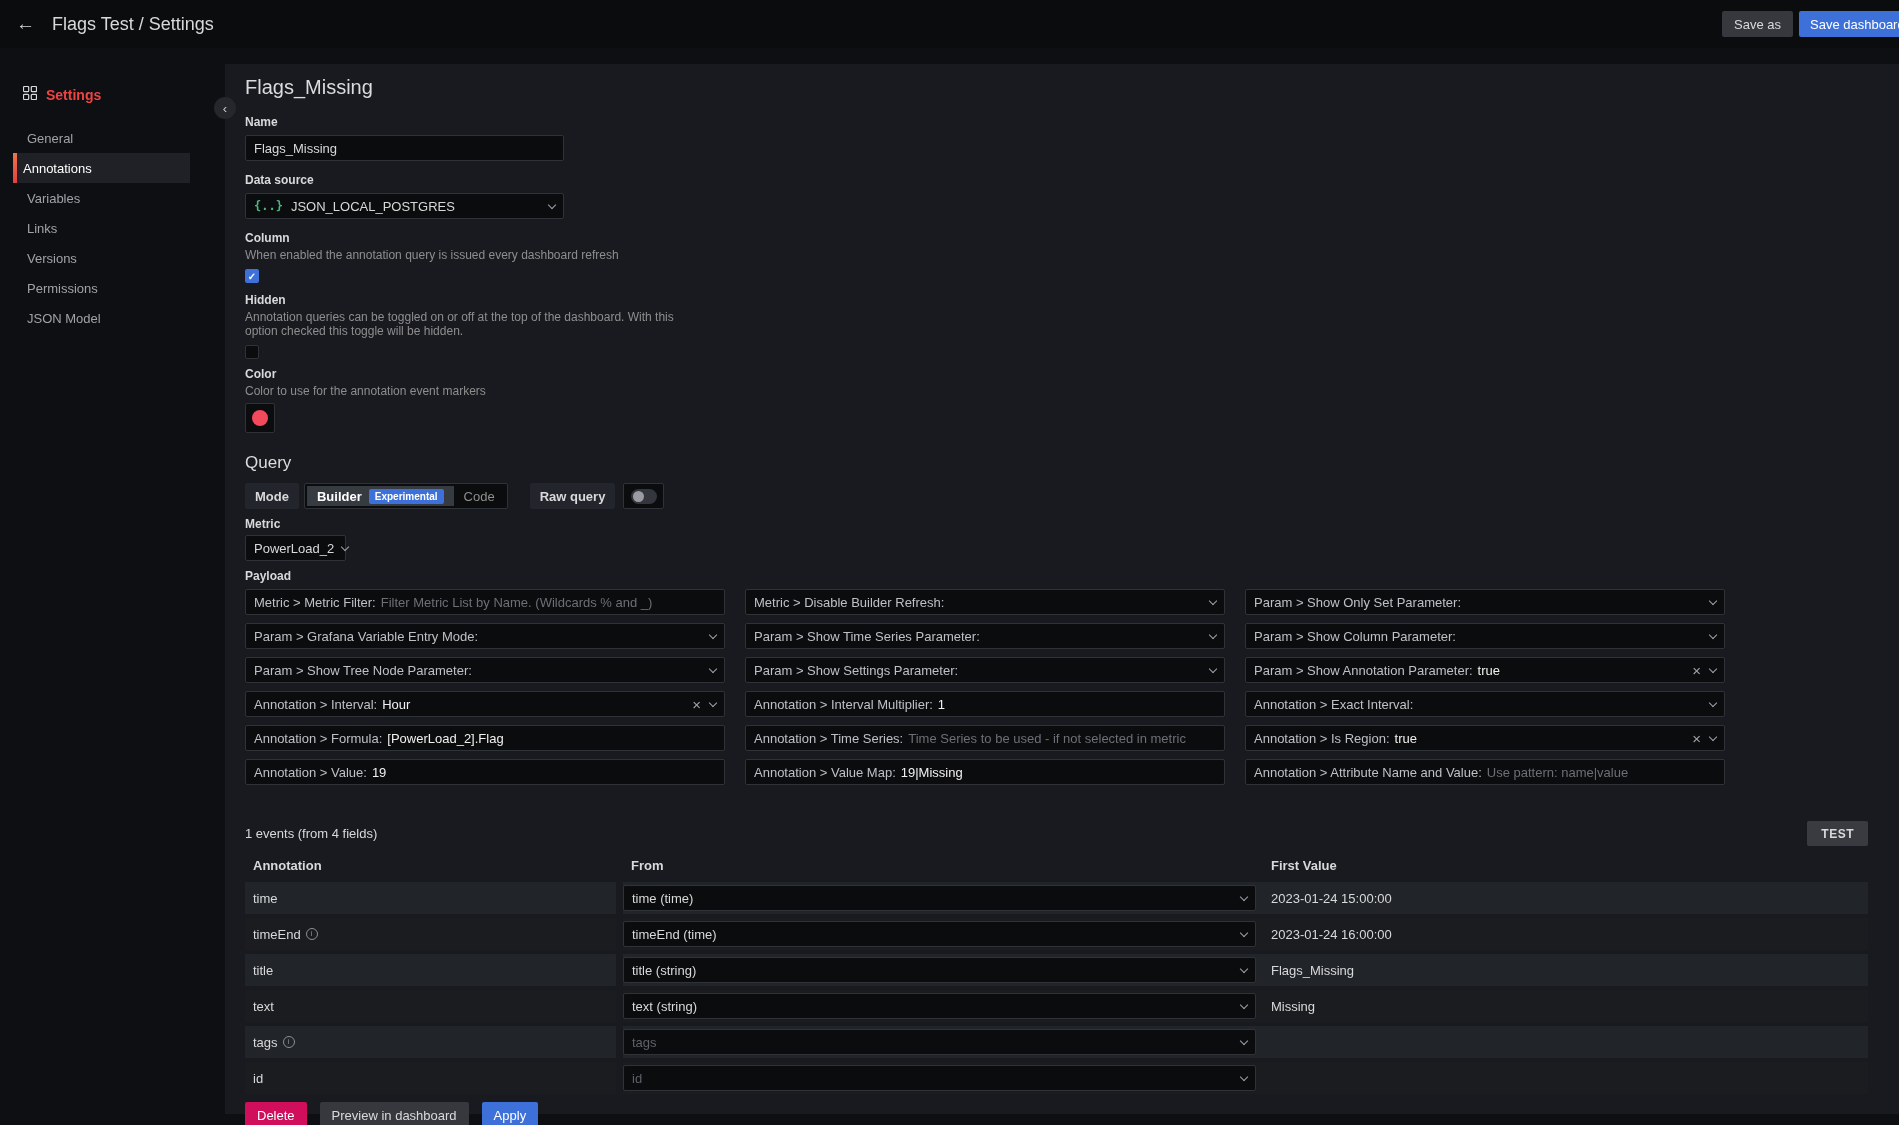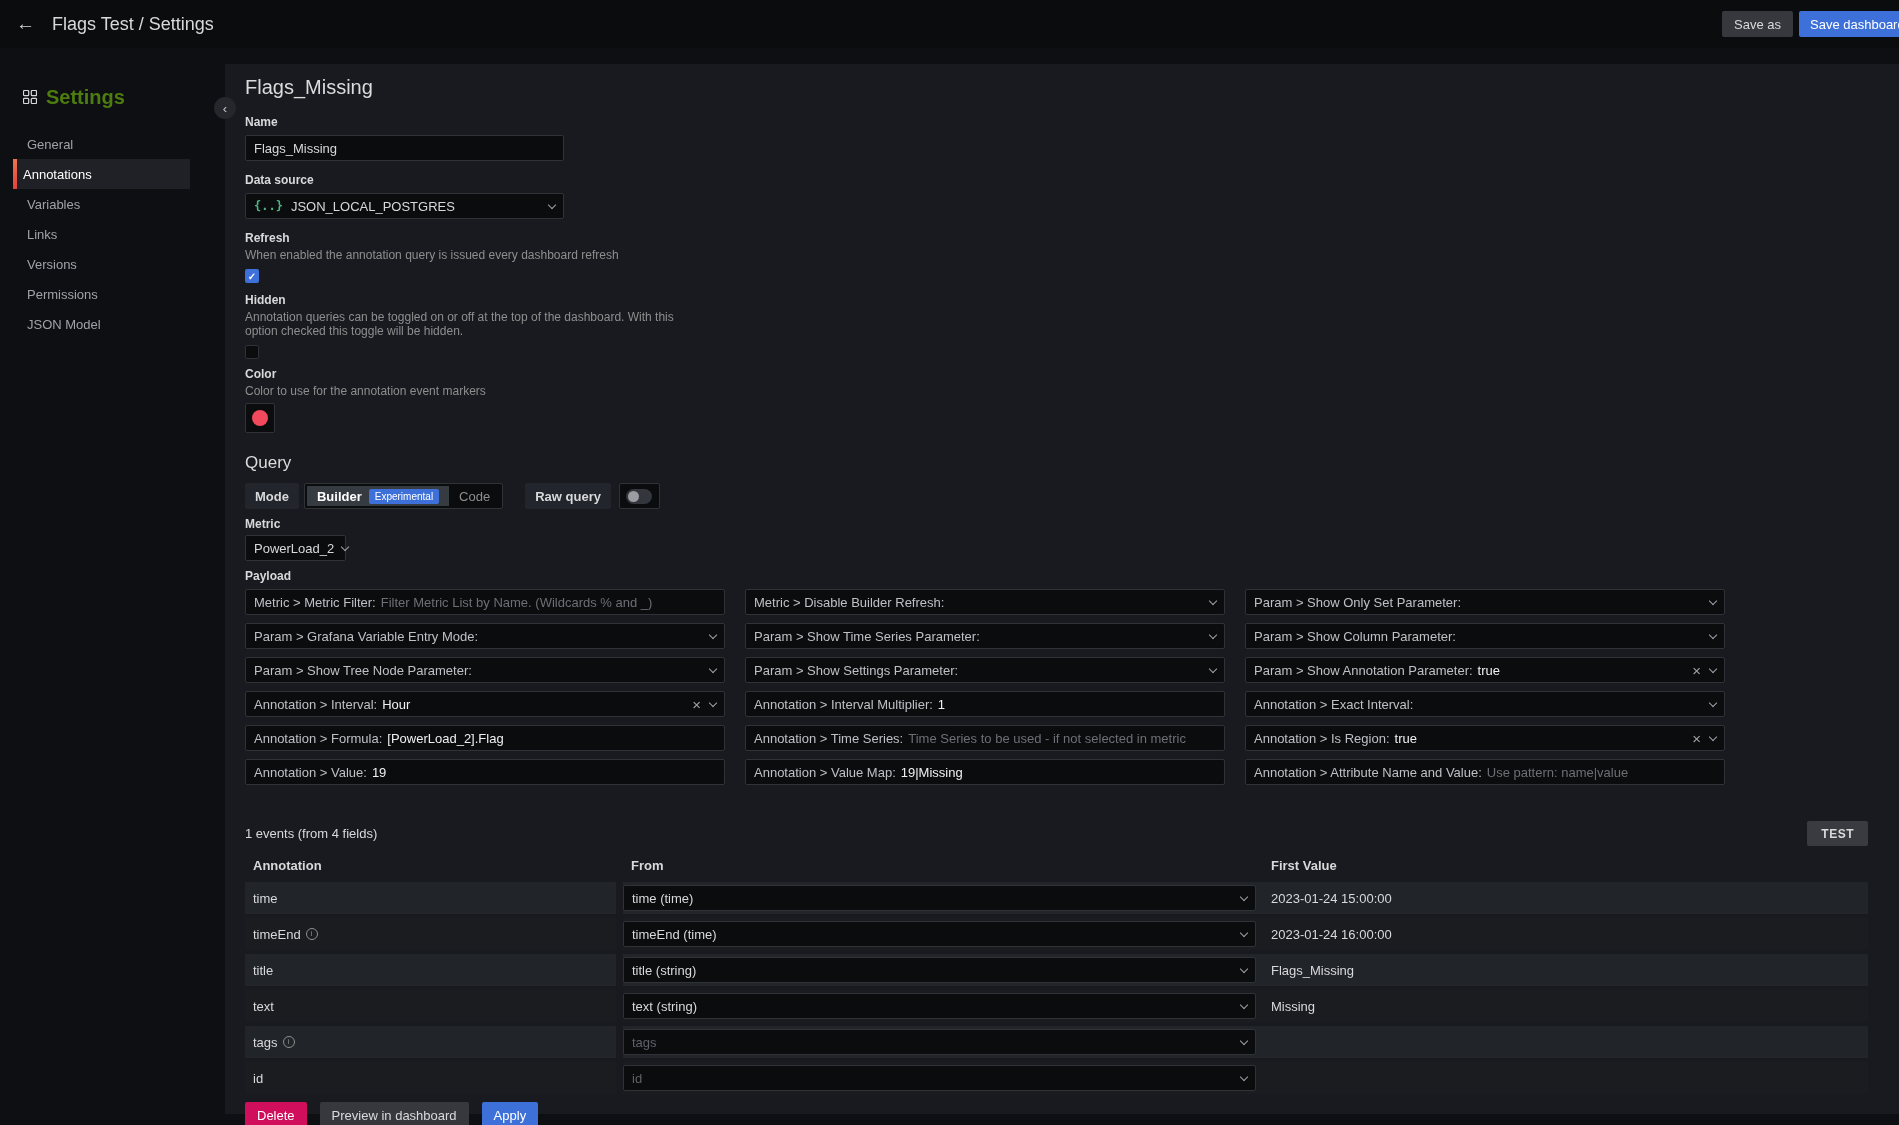--- a/index.html
+++ b/index.html
@@ -19,21 +19,21 @@
   .topbar-spacer { flex:1; }
   .btn { display:flex; align-items:center; justify-content:center; height:26px;
     border-radius:2px; font-size:13px; font-weight:500; cursor:pointer; white-space:nowrap; }
   .btn-secondary { background:#36383d; color:#d8d9da; padding:0 12px; }
   .btn-primary { background:#3d71d9; color:#ffffff; padding:0 12px; }
   .save-as { margin-right:6px; }
   .save-dashboard { width:100px; padding:0 0 0 11px; overflow:hidden; justify-content:flex-start; border-radius:2px 0 0 2px; }
   
   .sidebar { position:absolute; top:48px; left:0; width:210px; }
   .sidebar-header { margin:38px 0 0 23px; display:flex; align-items:center; gap:9px;
-    font-size:20px; font-weight:700; color:#4d7c0f; }
+    font-size:14px; font-weight:700; color:#ef4444; }
   .sidebar-list { margin-top:20px; }
   .sb-item { height:30px; display:flex; align-items:center; margin-left:13px; width:177px;
     padding-left:10px; font-size:13px; color:#9fa3a8; cursor:pointer; border-left:4px solid transparent; }
   .sb-item.active { background:#1f2126; color:#ffffff; font-weight:500;
     border-left:4px solid; border-image:linear-gradient(180deg,#f2754a,#e0403d) 1; padding-left:6px; }
   
   .panel { position:absolute; left:225px; top:64px; width:1674px; height:1050px;
     background:#181a1f; padding:10px 0 0 20px; }
   .panel-inner { width:1623px; }
   .collapse-btn { position:absolute; left:214px; top:97px; width:22px; height:22px;
@@ -64,21 +64,21 @@
   .query-heading { font-size:17px; font-weight:400; color:#dcdcdd; margin-top:20px; }
   
   .mode-row { margin-top:10px; display:flex; align-items:center; height:26px; }
   .chip { background:#22252b; border-radius:2px; height:26px; display:flex; align-items:center;
     padding:0 10px; font-size:13px; font-weight:600; color:#d8d9da; }
   .seg-group { margin-left:5px; height:26px; border:1px solid #2f3237; background:#0b0c0e;
     border-radius:2px; display:flex; align-items:stretch; padding:2px; }
   .seg { display:flex; align-items:center; padding:0 10px; font-size:13px; cursor:pointer; gap:7px; }
   .seg.selected { background:#363a41; border-radius:0; color:#ffffff; font-weight:600; }
   .seg.unselected { color:#8e8e8e; }
-  .badge { background:#3d71d9; color:#fff; font-size:10px; font-weight:400; padding:2px 6px; border-radius:2px; }
+  .badge { background:#3d71d9; color:#fff; font-size:10px; font-weight:700; padding:2px 6px; border-radius:2px; }
   .raw-chip { margin-left:22px; }
   .toggle-box { margin-left:8px; width:41px; height:26px; border:1px solid #2f3237; background:#0b0c0e;
     border-radius:2px; display:flex; align-items:center; justify-content:center; cursor:pointer; }
   .toggle-pill { width:26px; height:15px; border-radius:8px; background:#34363d; position:relative; }
   .toggle-knob { position:absolute; left:2px; top:2px; width:11px; height:11px; border-radius:50%; background:#9a9ca1; }
   .metric-select { width:101px; margin-top:4px; gap:8px; }
   
   .payload-grid { margin-top:6px; display:grid; grid-template-columns:repeat(3,480px);
     column-gap:20px; row-gap:8px; }
   .pf { height:26px; border:1px solid #2f3237; background:#0b0c0e; border-radius:2px;
@@ -157,21 +157,21 @@
   <div class="fl mt16">Name</div>
   <input class="text-input" type="text" value="Flags_Missing" style="">
 
   <div class="fl mt12">Data source</div>
   <div class="select ds-select">
     <span class="ds-icon">{..}</span>
     <span>JSON_LOCAL_POSTGRES</span>
     <span class="chev ml-auto"></span>
   </div>
 
-  <div class="fl mt12">Refresh</div>
+  <div class="fl mt12">Column</div>
   <div class="desc">When enabled the annotation query is issued every dashboard refresh</div>
   <div class="checkbox checked">
     <span>✓</span>
   </div>
 
   <div class="fl mt10">Hidden</div>
   <div class="desc narrow">Annotation queries can be toggled on or off at the top of the dashboard. With this option checked this toggle will be hidden.</div>
   <div class="checkbox unchecked"></div>
 
   <div class="fl mt8">Color</div>

